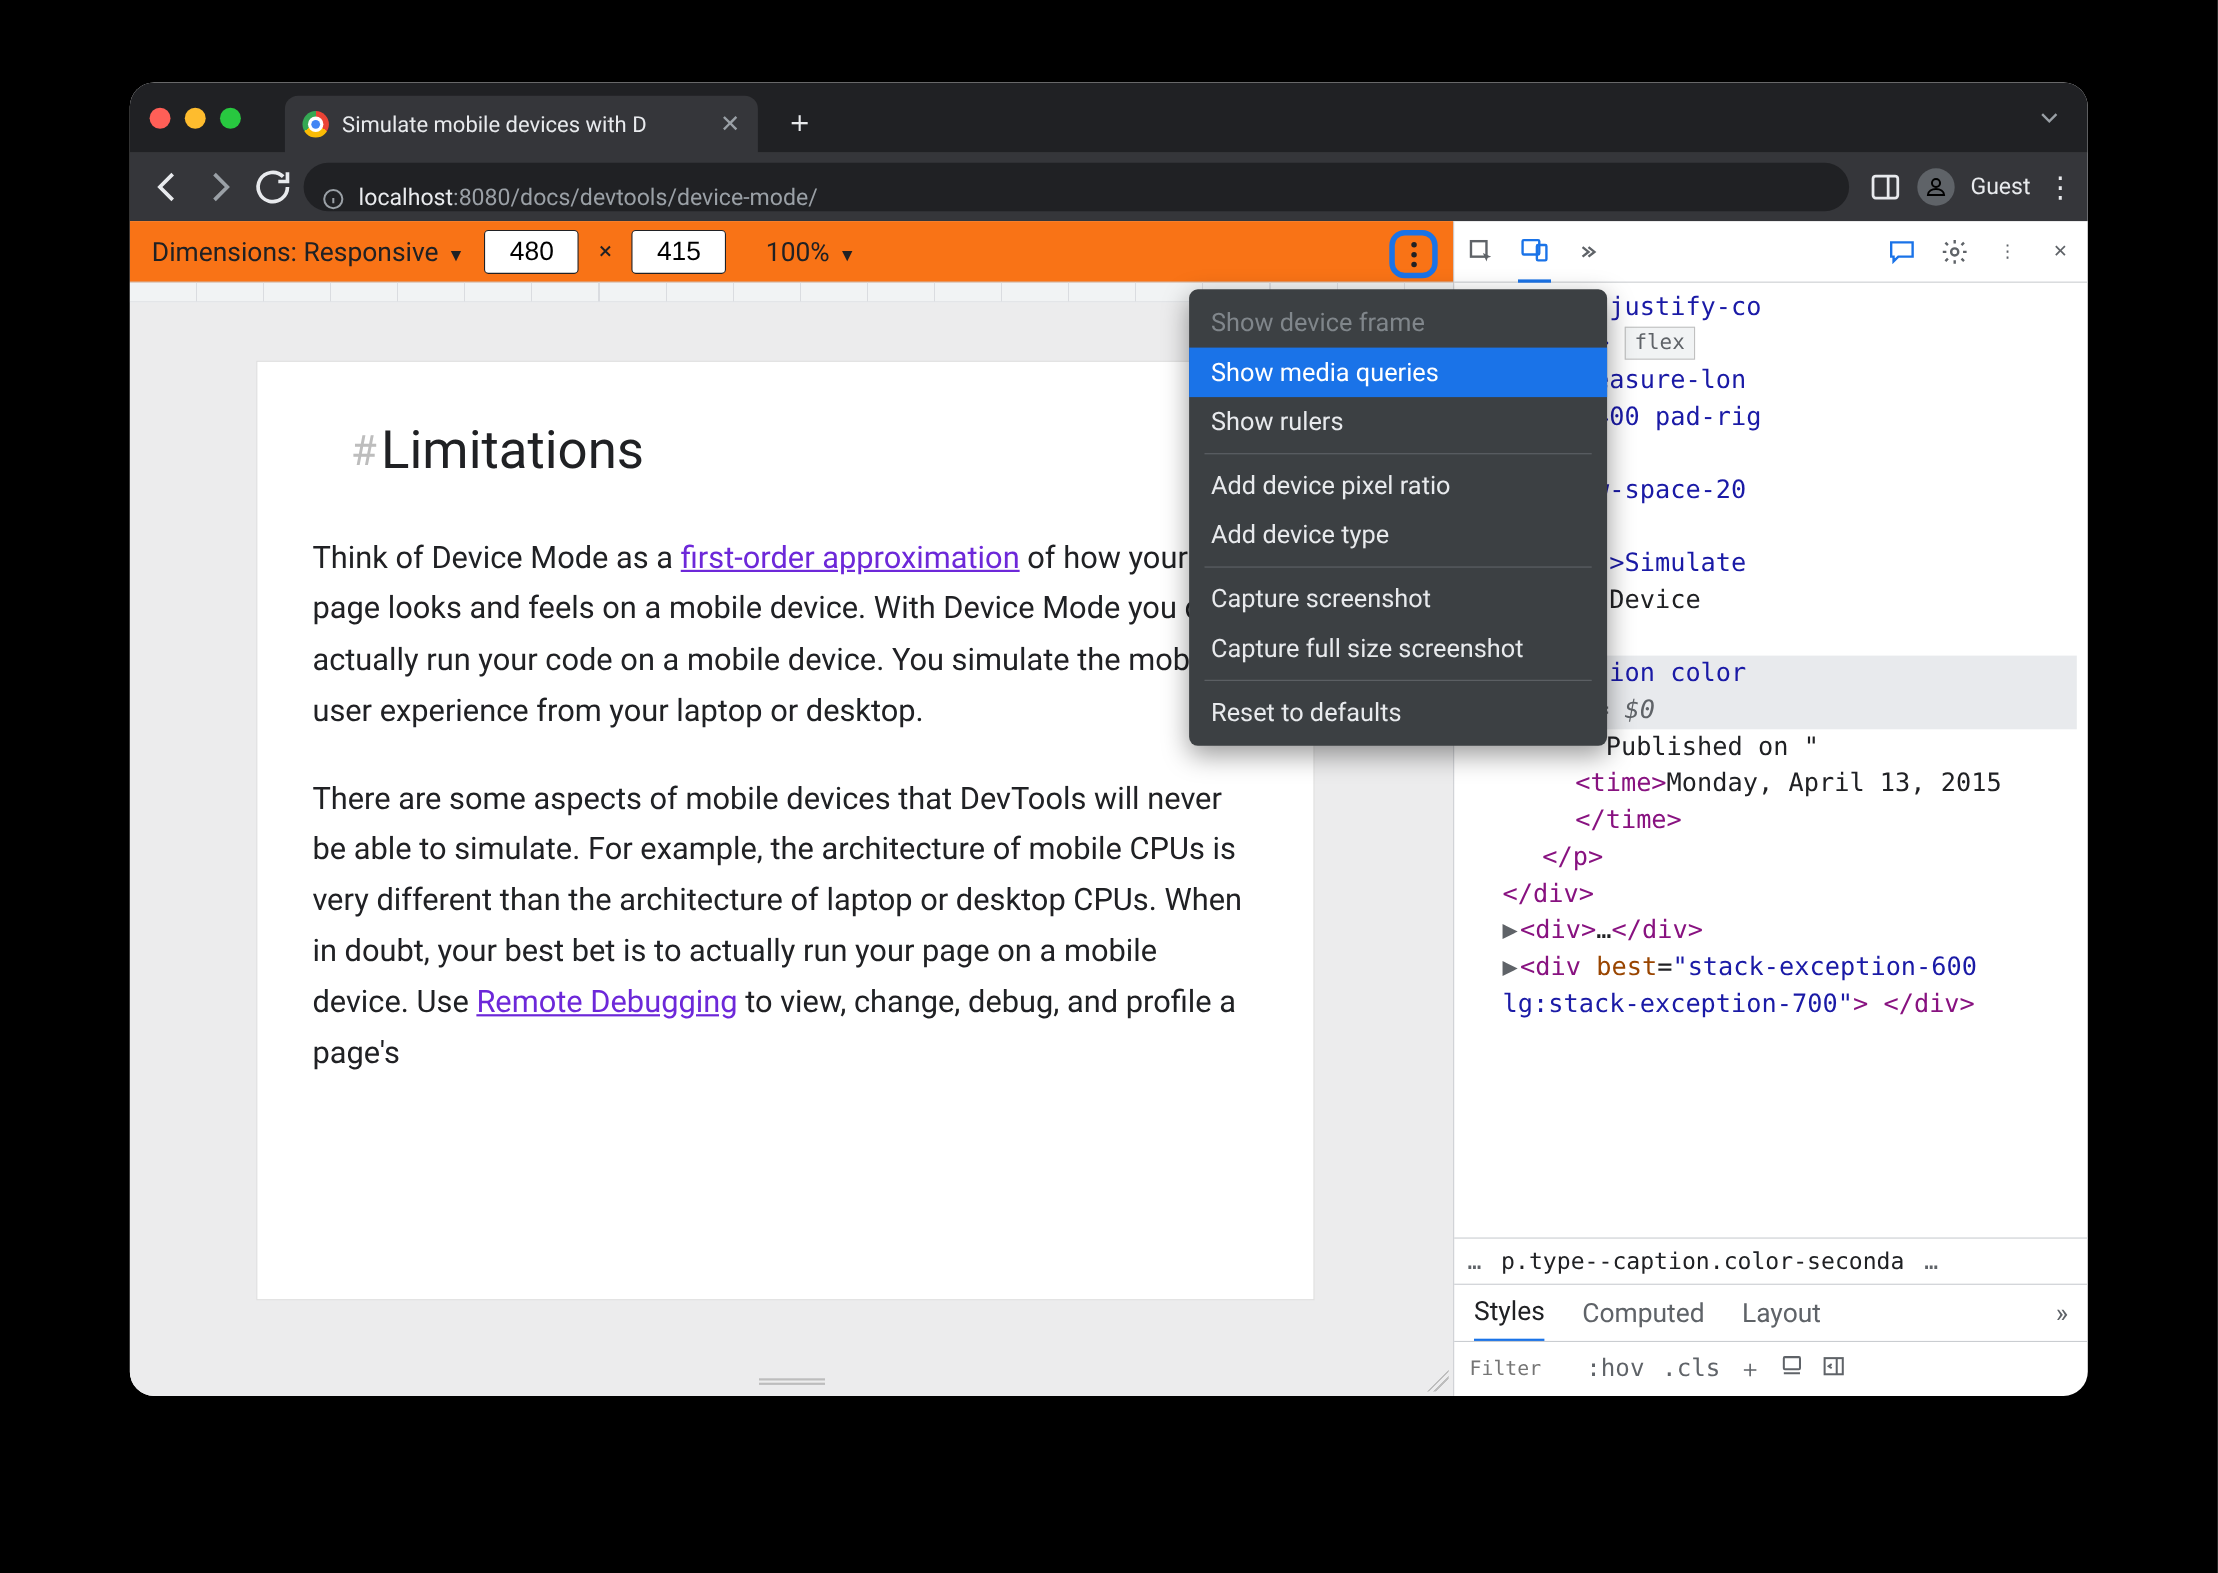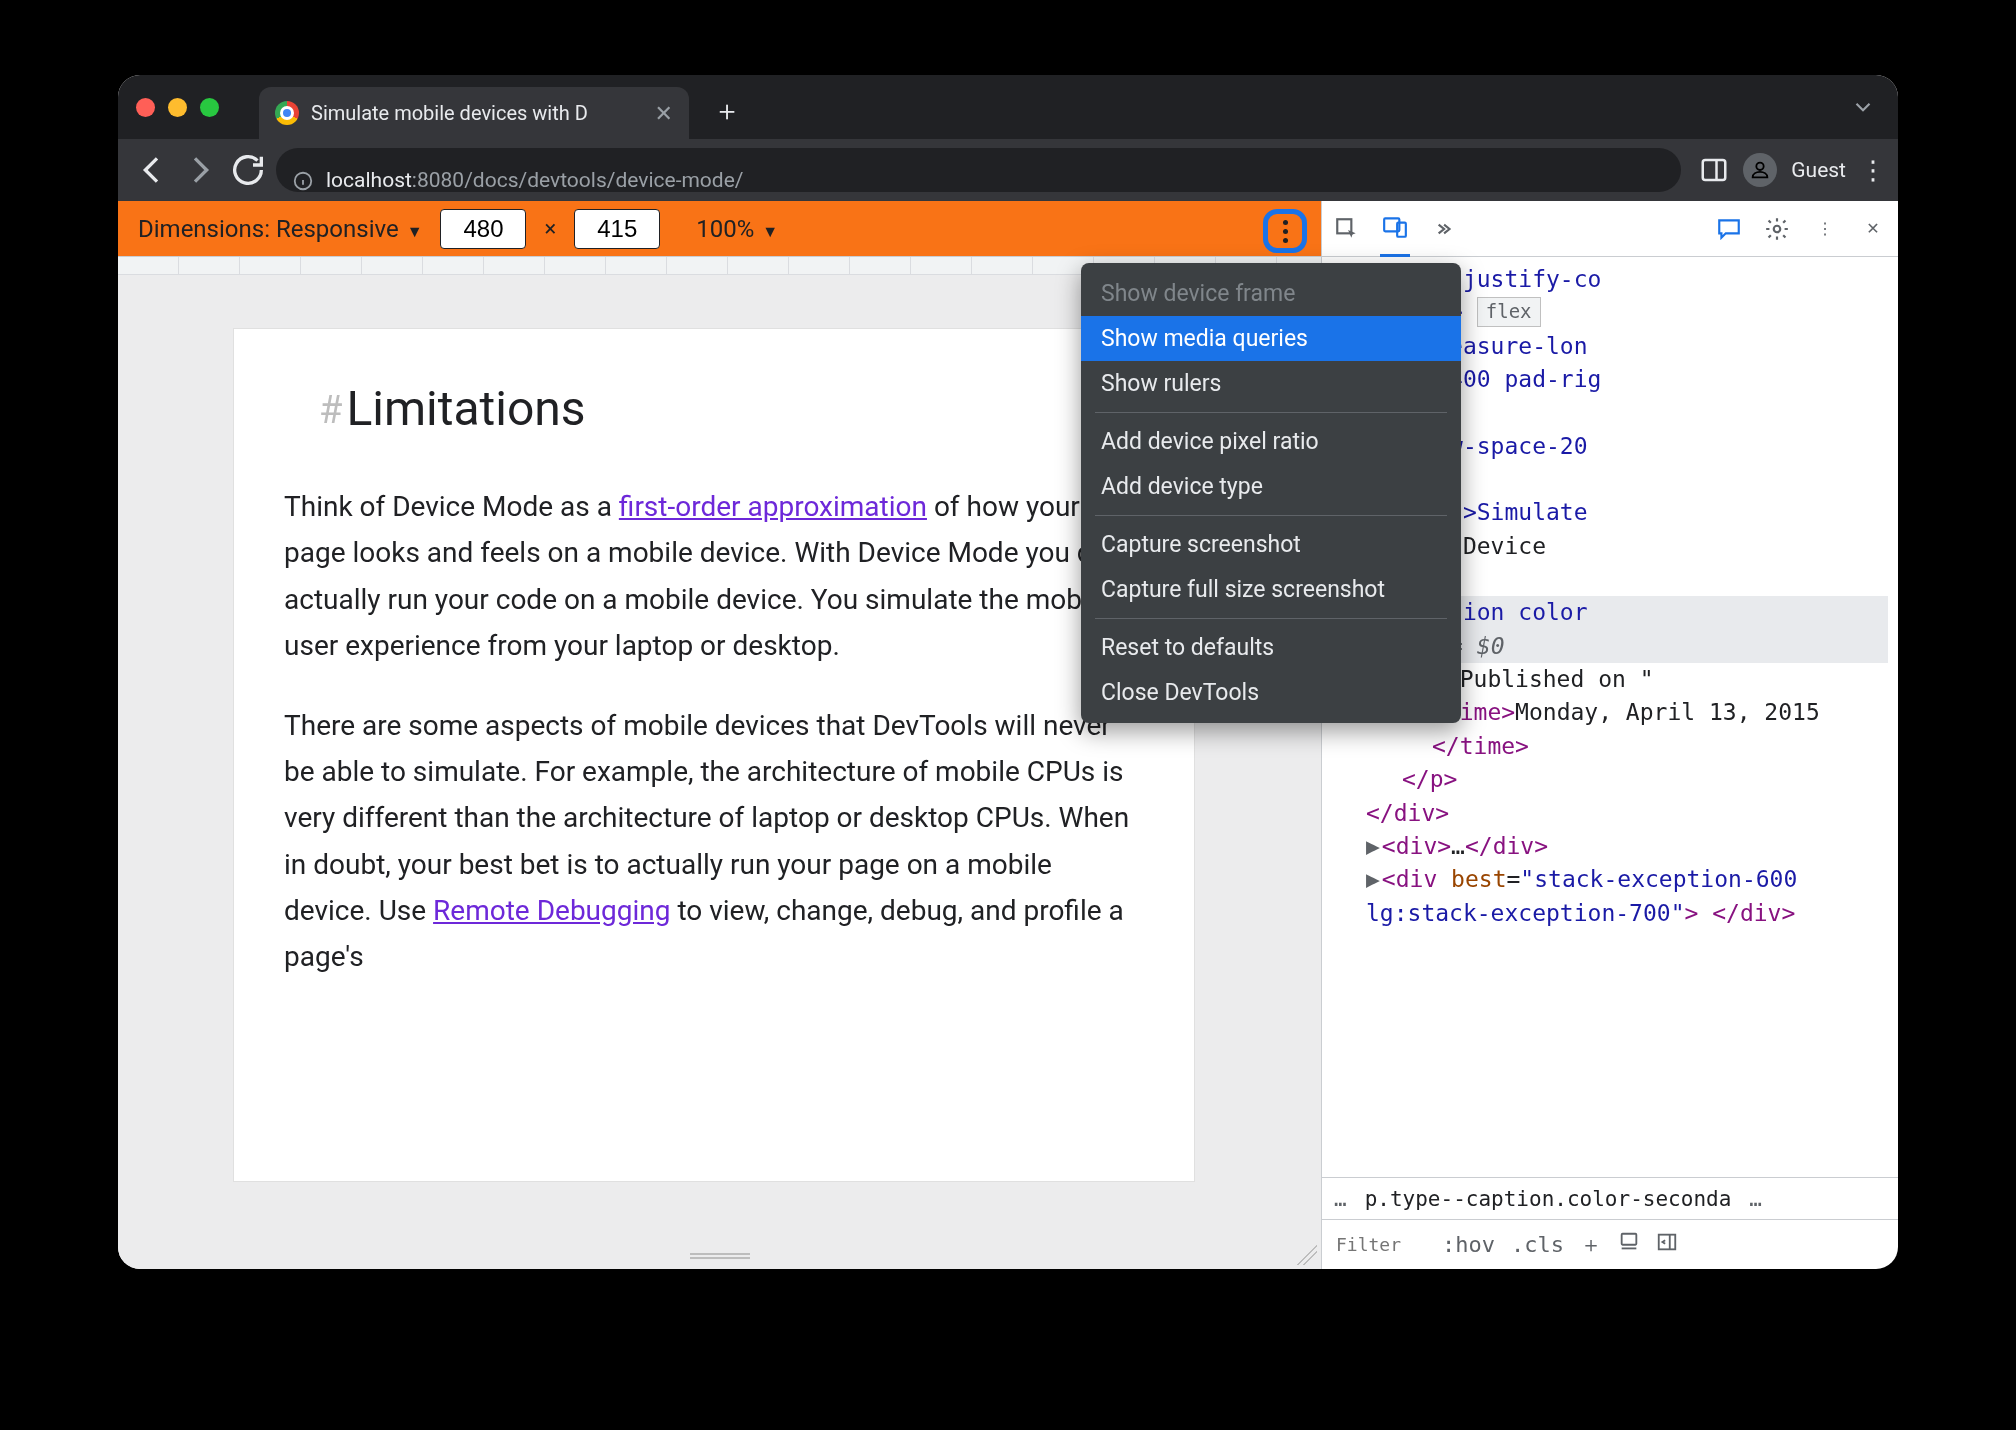--- a/index.html
+++ b/index.html
@@ -200,21 +200,20 @@
           <div class="mi hl">Show media queries</div>
           <div class="mi">Show rulers</div>
           <hr>
           <div class="mi">Add device pixel ratio</div>
           <div class="mi">Add device type</div>
           <hr>
           <div class="mi">Capture screenshot</div>
           <div class="mi">Capture full size screenshot</div>
           <hr>
           <div class="mi">Reset to defaults</div>
-          <div class="mi">Close DevTools</div>
         </div>
     </div>
 
     <div class="right">
       <div class="dt-tabs">
         <div class="dt-ico">
             <svg viewBox="0 0 24 24">
               <rect x="3" y="3" width="13" height="13"></rect>
               <path d="M13 13l7 3-3 1-1 3z" fill="currentColor" stroke="none"></path>
             </svg>
@@ -268,20 +267,26 @@
           <div class="line "><span class="tri">▶</span><span class="t">&lt;div</span> <span class="a">best</span>=<span class="v">"stack-exception-600</span></div>
           <div class="line "><span class="v">lg:stack-exception-700"</span><span class="t">&gt;</span> <span class="t">&lt;/div&gt;</span></div>
         </div>
 
       <div class="crumbs">
         <span>…</span>
         <span class="sel">p.type--caption.color-seconda</span>
         <span>…</span>
       </div>
 
+      <div class="styles-tabs">
+        <span class="on">Styles</span>
+        <span>Computed</span>
+        <span>Layout</span>
+        <span style="margin-left:auto">»</span>
+      </div>
 
       <div class="styles-bar">
         <input placeholder="Filter" style="">
         <span class="tool">:hov</span>
         <span class="tool">.cls</span>
         <span class="tool">＋</span>
         <span class="tool"><svg width="22" height="22" viewBox="0 0 24 24">
               <rect x="4" y="3" width="16" height="12" rx="1"></rect>
               <line x1="4" y1="19" x2="20" y2="19"></line>
             </svg></span>

